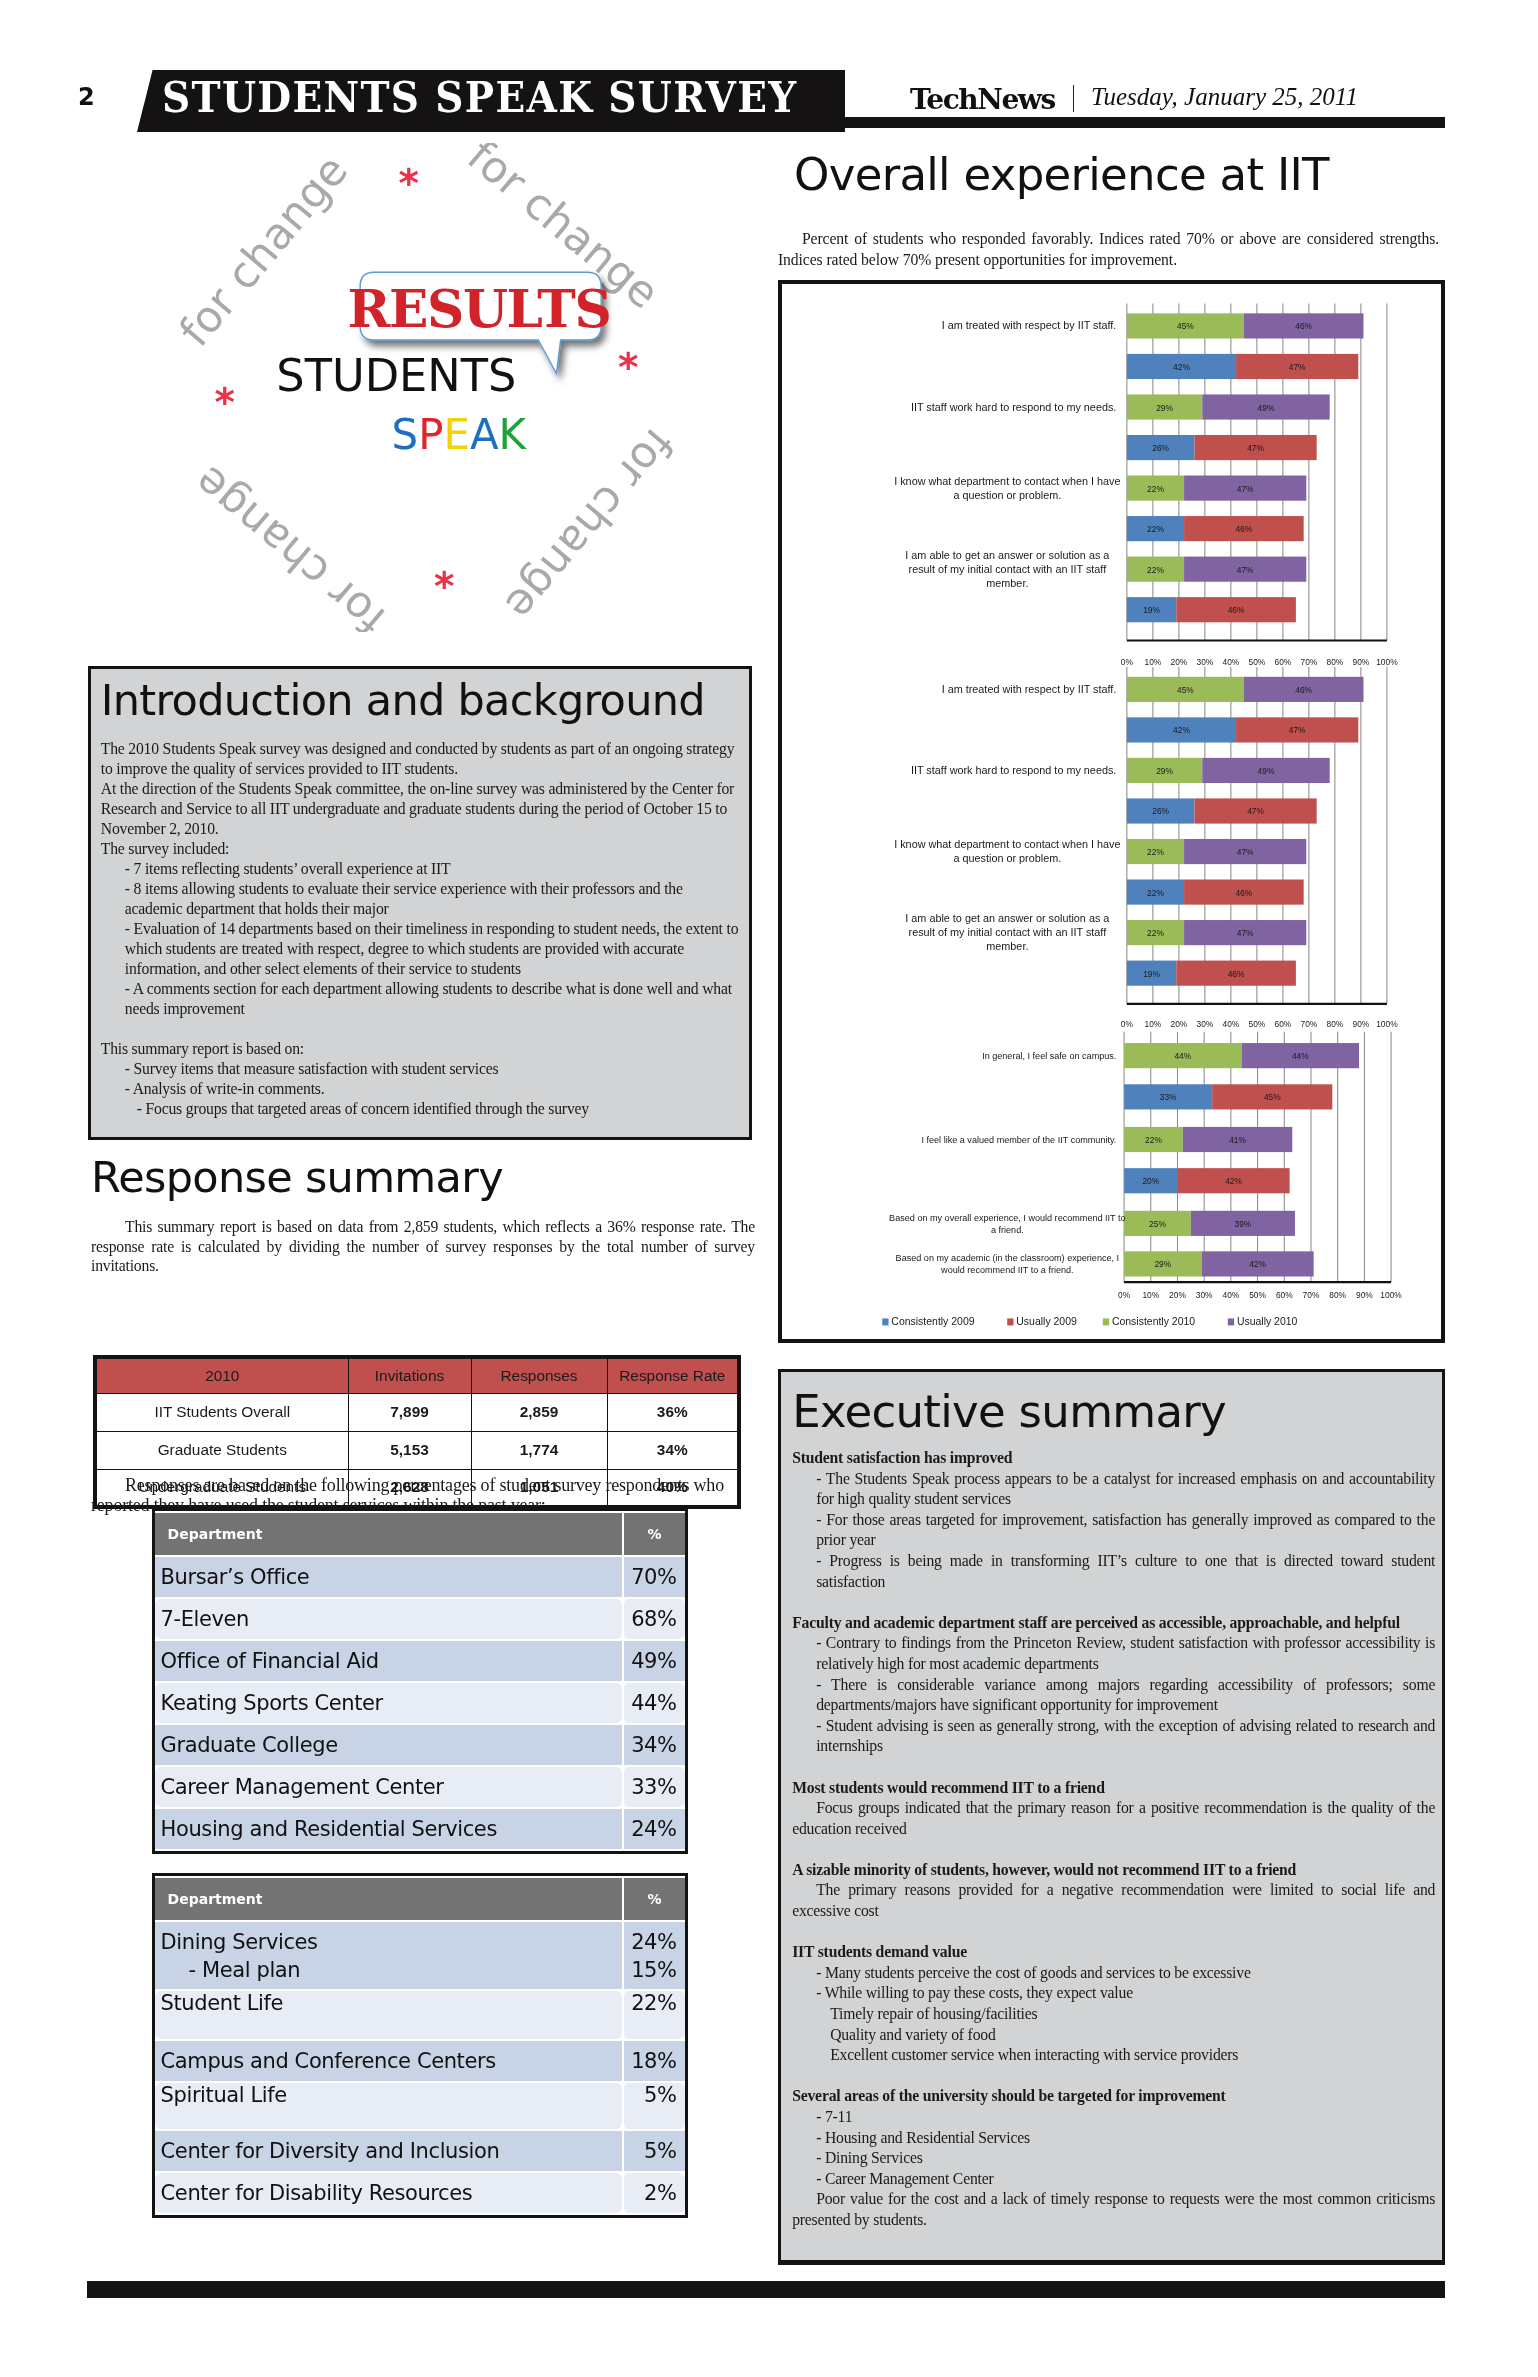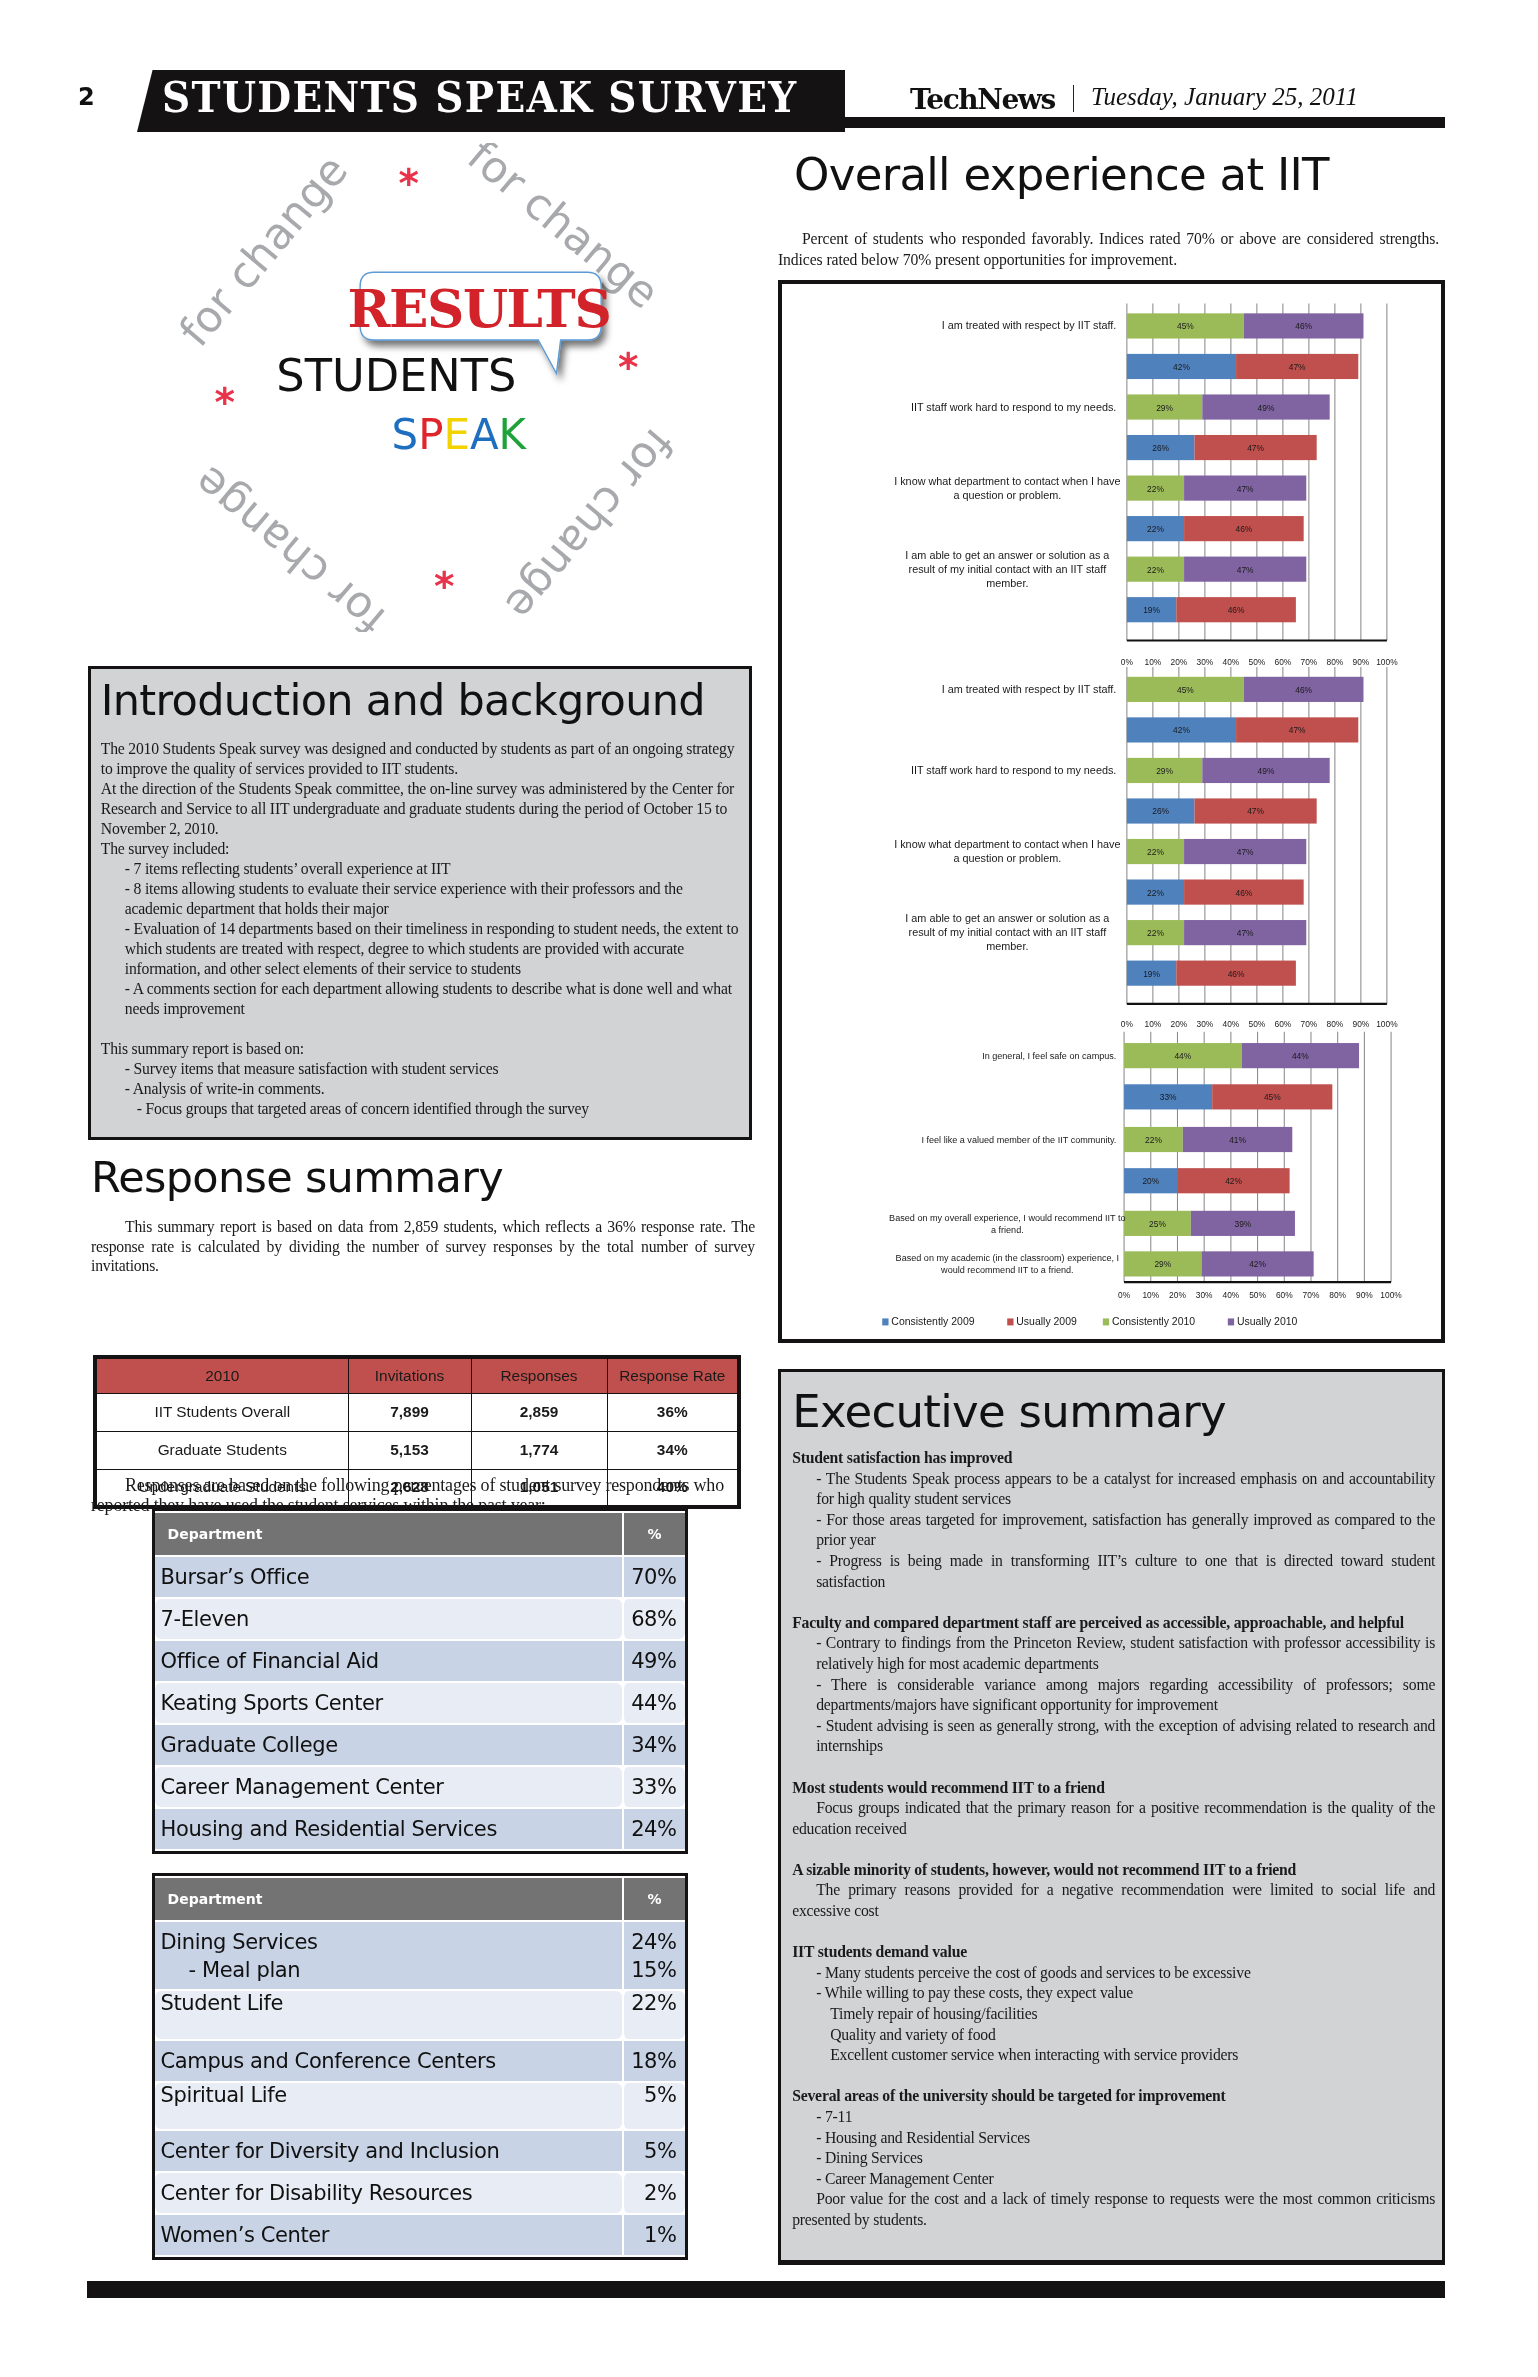--- a/index.html
+++ b/index.html
@@ -235,24 +235,20 @@
         <td style="vertical-align:top;height:46px">Spiritual Life</td>
         <td class="pct" style="vertical-align:top">5%</td>
       </tr>
     <tr class="odd">
         <td>Center for Diversity and Inclusion</td>
         <td class="pct">5%</td>
       </tr>
     <tr class="even">
         <td>Center for Disability  Resources</td>
         <td class="pct">2%</td>
-      </tr>
-    <tr class="odd">
-        <td>Women’s Center</td>
-        <td class="pct">1%</td>
       </tr>
   </tbody>
 </table>
 
 <div class="abs sec-title" id="exp-title">Overall experience at IIT</div>
 <div class="abs" id="exp-sub">Percent of students who responded favorably. Indices rated 70% or above are considered strengths. Indices rated below 70% present opportunities for improvement.</div>
 <div class="abs" id="chart-box">
   <svg id="chart-svg" viewBox="0 0 942 1508">
       <line x1="493" y1="28" x2="493" y2="510" stroke="#8a8a8a" stroke-width="1.5"></line>
       <line x1="530.2" y1="28" x2="530.2" y2="510" stroke="#8a8a8a" stroke-width="1.5"></line>
@@ -435,21 +431,21 @@
 </div>
 
 <div class="abs" id="exec-box">
   <div class="abs sec-title" id="exec-title">Executive summary</div>
   <div class="abs" id="exec-body">
     <h4>Student satisfaction has improved</h4>
     <div class="b">- The Students Speak process appears to be a catalyst for increased emphasis on and accountability for high quality student services</div>
     <div class="b">- For those areas targeted for improvement, satisfaction has generally improved as compared to the prior year</div>
     <div class="b">- Progress is being made in transforming IIT’s culture to one that is directed toward student satisfaction</div>
     <div class="gap"></div>
-    <h4>Faculty and compared department staff are perceived as accessible, approachable, and helpful</h4>
+    <h4>Faculty and academic department staff are perceived as accessible, approachable, and helpful</h4>
     <div class="b">- Contrary to findings from the Princeton Review, student satisfaction with professor accessibility is relatively high for most academic departments</div>
     <div class="b">- There is considerable variance among majors regarding accessibility of professors; some departments/majors have significant opportunity for improvement</div>
     <div class="b">- Student advising is seen as generally strong, with the exception of advising related to research and internships</div>
     <div class="gap"></div>
     <h4>Most students would recommend IIT to a friend</h4>
     <div class="p">Focus groups indicated that the primary reason for a positive recommendation is the quality of the education received</div>
     <div class="gap"></div>
     <h4>A sizable minority of students, however, would not recommend IIT to a friend</h4>
     <div class="p">The primary reasons provided for a negative recommendation were limited to social life and excessive cost</div>
     <div class="gap"></div>

